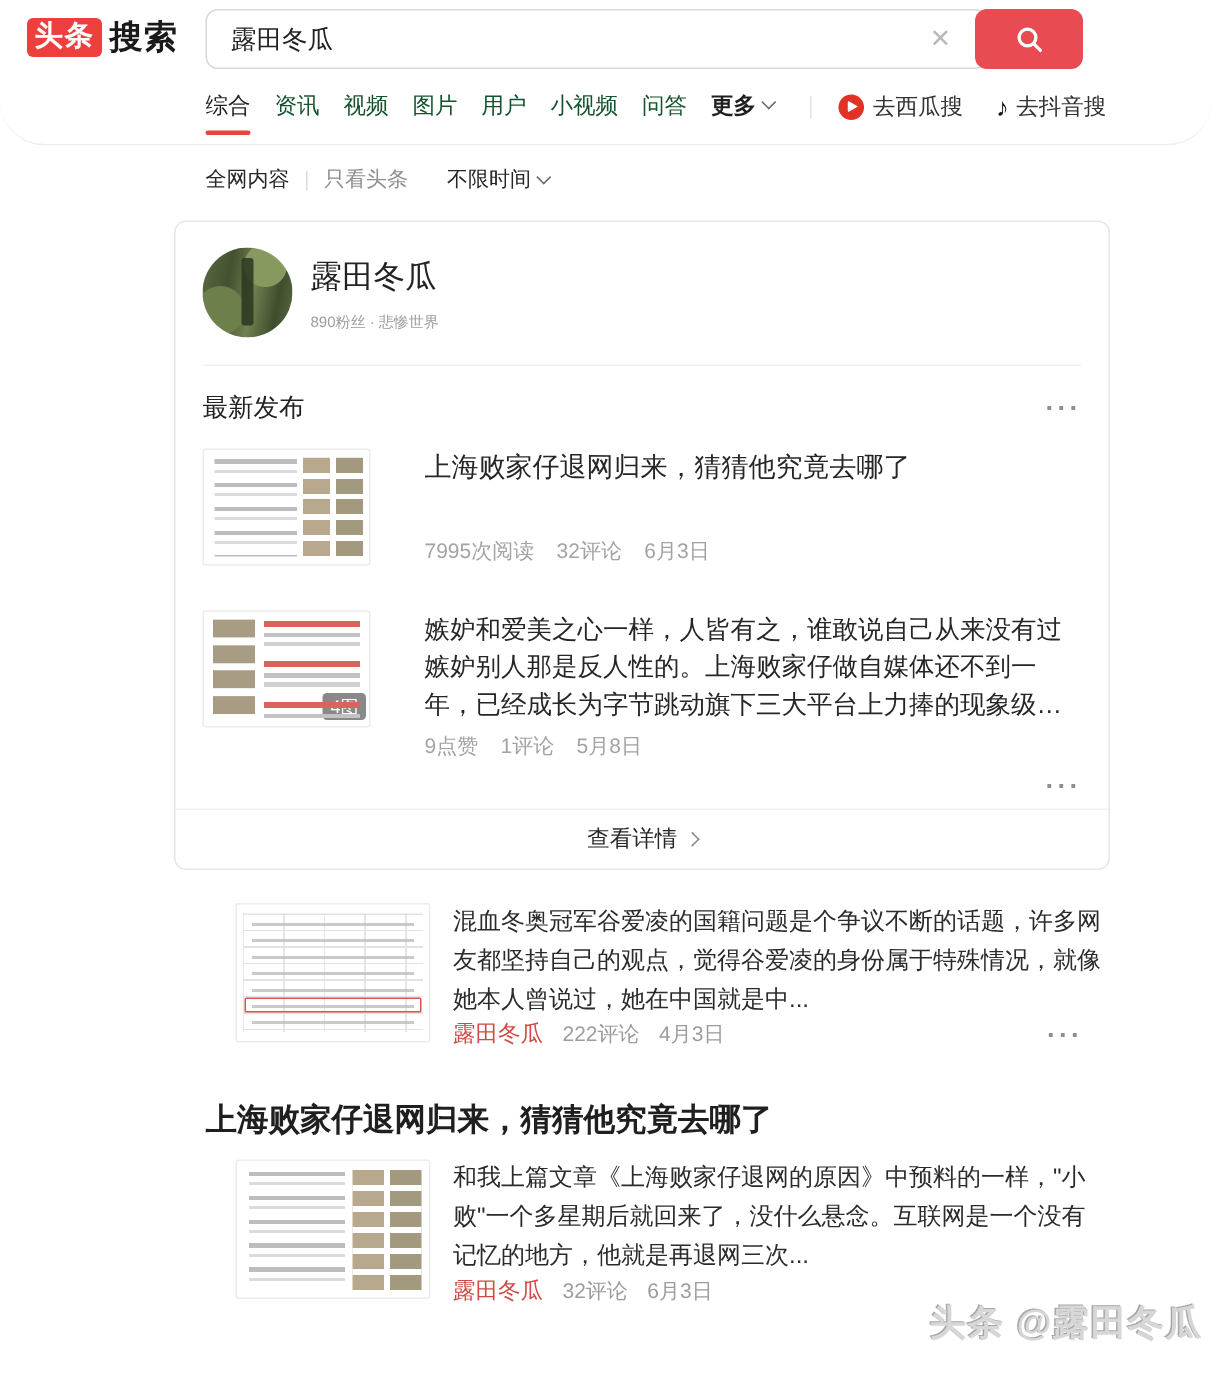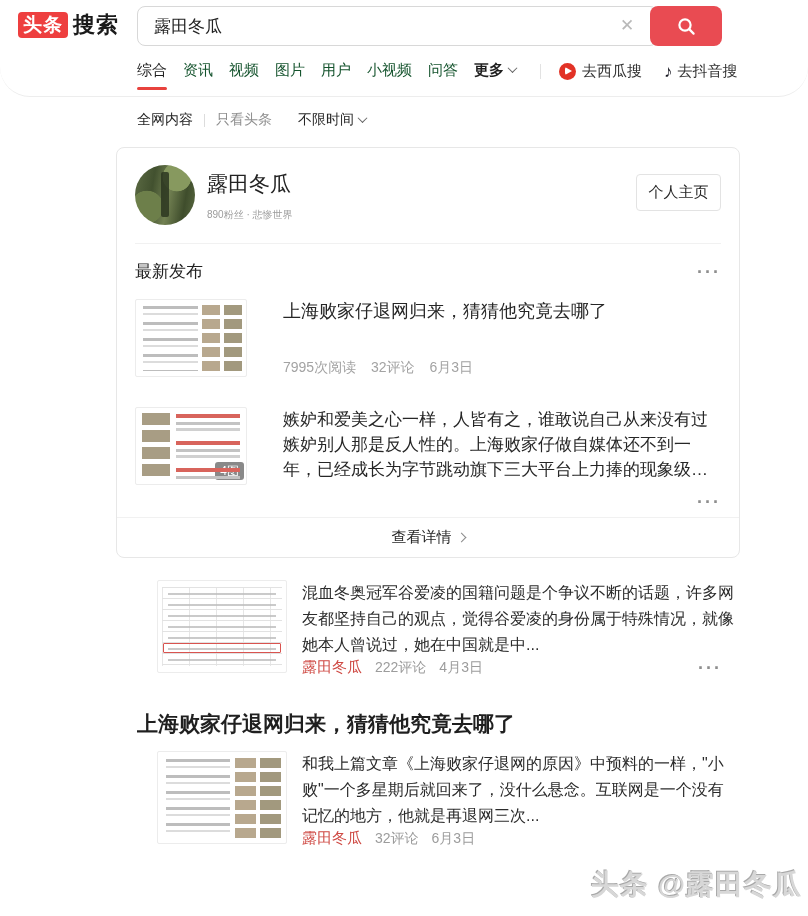--- a/index.html
+++ b/index.html
@@ -165,21 +165,21 @@
   .r-desc {
     font-size:16px; color:#2b2b2b; line-height:26px; max-width:456px; cursor:pointer;
     display:-webkit-box; -webkit-line-clamp:3; -webkit-box-orient:vertical; overflow:hidden;
   }
   .r-meta { margin-top:auto; display:flex; align-items:baseline; font-size:14px; color:#9c9c9c; }
   .r-author { color:#cf4a44; font-size:15px; margin-right:13px; cursor:pointer; }
   .r-meta span { margin-right:13px; }
   .r-dots { position:absolute; right:16px; bottom:4px; }
   
   .watermark {
-    position:absolute; right:6px; top:866px; font-size:28px; font-weight:900; letter-spacing:1px;
+    position:absolute; right:6px; top:866px; font-size:24px; font-weight:900; letter-spacing:1px;
     color:#d7d7d7; text-shadow:-1px -1px 0 #a8a8a8, 1px 1px 1px #ffffff; white-space:nowrap;
   }
 </style>
 </head>
 <body>
 
 <div class="header">
   <div class="logo">
     <span class="logo-badge">头条</span>
     <span class="logo-text">搜索</span>
@@ -231,21 +231,20 @@
 </div>
 
 <div class="card">
   <div class="card-inner">
     <div class="profile-row">
       <div class="avatar"></div>
       <div class="p-info">
         <div class="p-name">露田冬瓜</div>
         <div class="p-meta">890粉丝 · 悲惨世界</div>
       </div>
-      <button class="home-btn">个人主页</button>
     </div>
 
     <div class="card-div"></div>
 
     <div class="section-row">
       <span class="section-title">最新发布</span>
       <span class="dots">···</span>
     </div>
 
     <div class="post">
@@ -259,20 +258,25 @@
         </div>
       </div>
     </div>
 
     <div class="post">
       <div class="thumb thumb-redlist t-sm">
         <span class="img-badge">4图</span>
       </div>
       <div class="post-body">
         <div class="post-excerpt">嫉妒和爱美之心一样，人皆有之，谁敢说自己从来没有过嫉妒别人那是反人性的。上海败家仔做自媒体还不到一年，已经成长为字节跳动旗下三大平台上力捧的现象级网红了。我之前...</div>
+        <div class="post-stats">
+          <span>9点赞</span>
+          <span>1评论</span>
+          <span>5月8日</span>
+        </div>
       </div>
     </div>
 
     <div class="card-dots-row">
       <span class="dots">···</span>
     </div>
   </div>
 
   <div class="card-footer">
     <span>查看详情</span>

